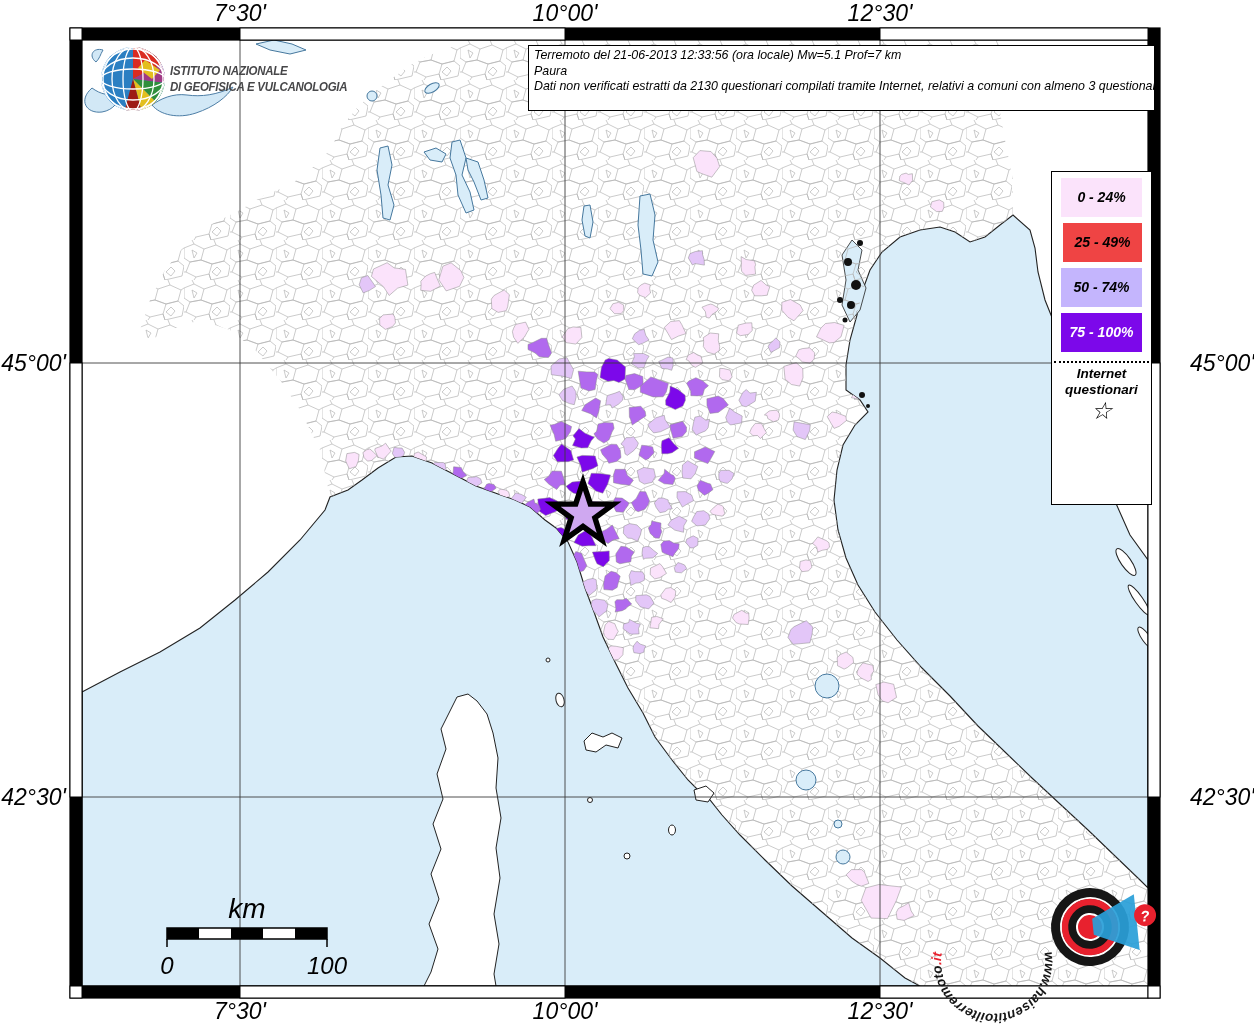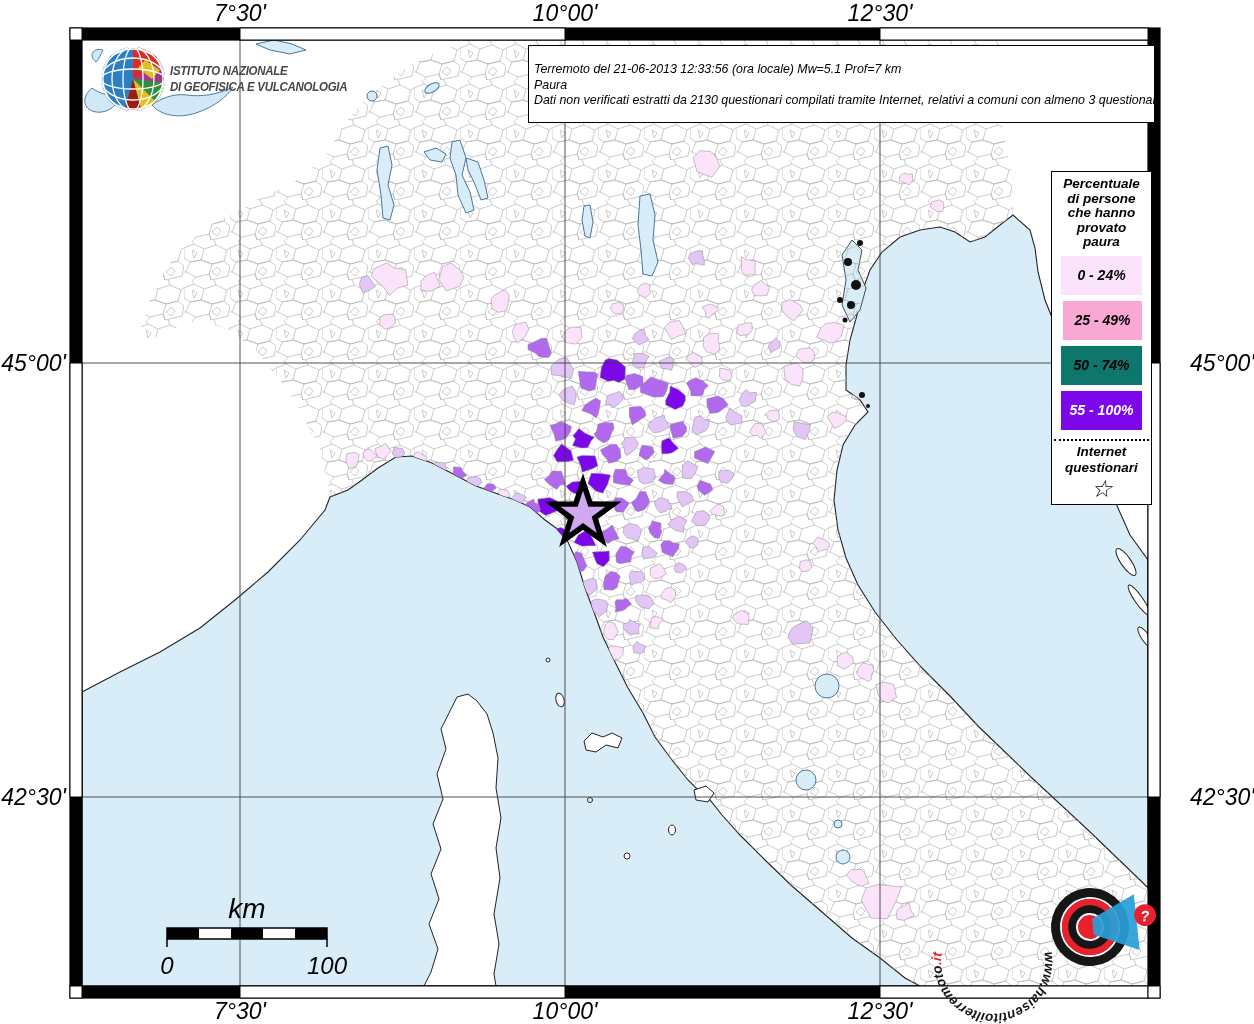--- a/index.html
+++ b/index.html
@@ -1,22 +1,22 @@
 <!DOCTYPE html>
 <html><head>
 <meta charset="utf-8">
 <style>
   html,body{margin:0;padding:0;background:#fff;}
   .canvas{position:relative;width:1254px;height:1024px;background:#fff;overflow:hidden;
           font-family:"Liberation Sans",sans-serif;color:#000;font-style:italic;}
   .canvas svg{position:absolute;left:0;top:0;}
   .overlay{position:absolute;box-sizing:border-box;}
   
-  .title-box{left:528px;top:45px;width:627px;height:78px;background:#fff;border:1px solid #000;
-             padding:16px 5px;font-size:12.4px;line-height:15.6px;white-space:nowrap;overflow:hidden;z-index:5;}
+  .title-box{left:528px;top:45px;width:627px;height:66px;background:#fff;border:1px solid #000;
+             padding:2px 5px;font-size:12.4px;line-height:15.6px;white-space:nowrap;overflow:hidden;z-index:5;}
   
   .legend{left:1051px;top:171px;width:101px;height:334px;background:#fff;border:1.5px solid #000;
           text-align:center;font-weight:bold;z-index:5;}
   .legend-title{font-size:13.5px;line-height:14.5px;padding-top:5px;}
   .swatch{margin:6px 9px 0 9px;height:39px;line-height:39px;font-size:14px;}
   .legend-divider{border:none;border-top:2px dotted #000;margin:9px 2px 3px 2px;}
   .legend-epi{font-size:13.5px;line-height:16px;}
   .legend-star{font-size:24px;font-weight:normal;line-height:26px;}
   .axis-label{font-size:23px;}
 </style>
@@ -345,30 +345,23 @@
   </g>
 </svg>
 
 <div class="overlay title-box">
   <div>Terremoto del 21-06-2013 12:33:56 (ora locale) Mw=5.1 Prof=7 km</div>
   <div>Paura</div>
   <div>Dati non verificati estratti da 2130 questionari compilati tramite Internet, relativi a comuni con almeno 3 questionari.</div>
 </div>
 
 <div class="overlay legend">
-  <div class="legend-title">
-    <div>Percentuale</div>
-    <div>di persone</div>
-    <div>che hanno</div>
-    <div>provato</div>
-    <div>paura</div>
-  </div>
   <div class="swatch" style="background: rgb(251, 227, 251); color: rgb(0, 0, 0);">0 - 24%</div>
-  <div class="swatch" style="background: #f9a8d4; color: rgb(0, 0, 0); margin-left: 11px;">25 - 49%</div>
-  <div class="swatch" style="background: #0f766e; color: rgb(0, 0, 0);">50 - 74%</div>
-  <div class="swatch" style="background: rgb(124, 8, 234); color: rgb(255, 255, 255);">55 - 100%</div>
+  <div class="swatch" style="background: #ef4444; color: rgb(0, 0, 0); margin-left: 11px;">25 - 49%</div>
+  <div class="swatch" style="background: #c4b5fd; color: rgb(0, 0, 0);">50 - 74%</div>
+  <div class="swatch" style="background: rgb(124, 8, 234); color: rgb(255, 255, 255);">75 - 100%</div>
   <hr class="legend-divider">
   <div class="legend-epi">Internet</div>
   <div class="legend-epi">questionari</div>
   <div class="legend-star">☆</div>
 </div>
 
 </div>
 
 </body></html>

